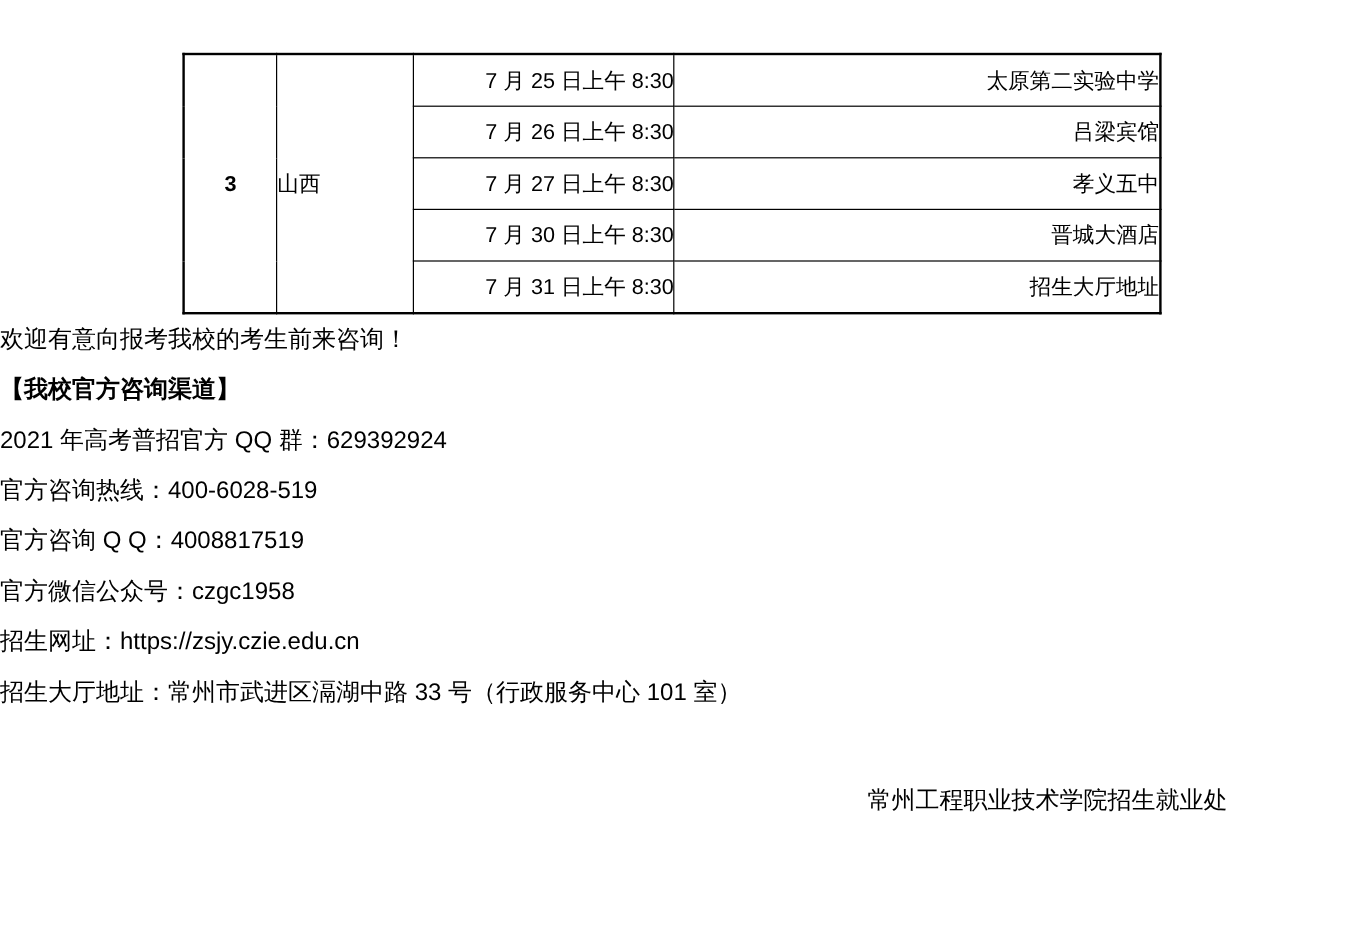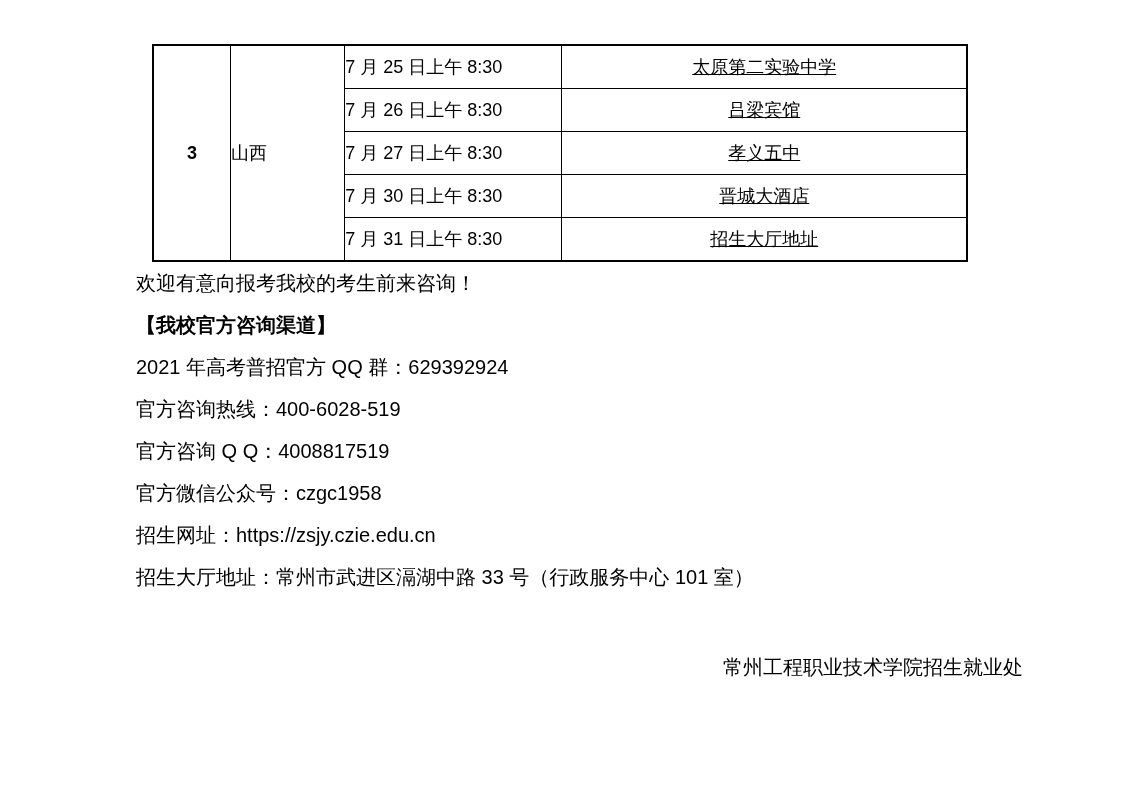--- a/index.html
+++ b/index.html
@@ -25,25 +25,24 @@
   }
   table.schedule td {
     border: 1px solid #000000;
     height: 42px;
     font-size: 18px;
     padding: 0;
     vertical-align: middle;
   }
   td.col-no    { width: 76px;  text-align: center; font-weight: bold; }
   td.col-prov  { width: 113px; text-align: left; font-weight: normal; }
-  td.col-date  { width: 216px; text-align: left; }
-  td.col-venue { width: 403px; text-align: center; padding-left: 6px; text-decoration: underline; }
+  td.col-date  { width: 216px; text-align: right; }
+  td.col-venue { width: 403px; text-align: right; padding-left: 6px; }
 
   .content {
-    margin-left: 136px;
   }
   .line {
     height: 42px;
     line-height: 42px;
     font-size: 20px;
     white-space: nowrap;
   }
   .line.bold { font-weight: bold; }
   .bold-num  { font-weight: normal; }
 

